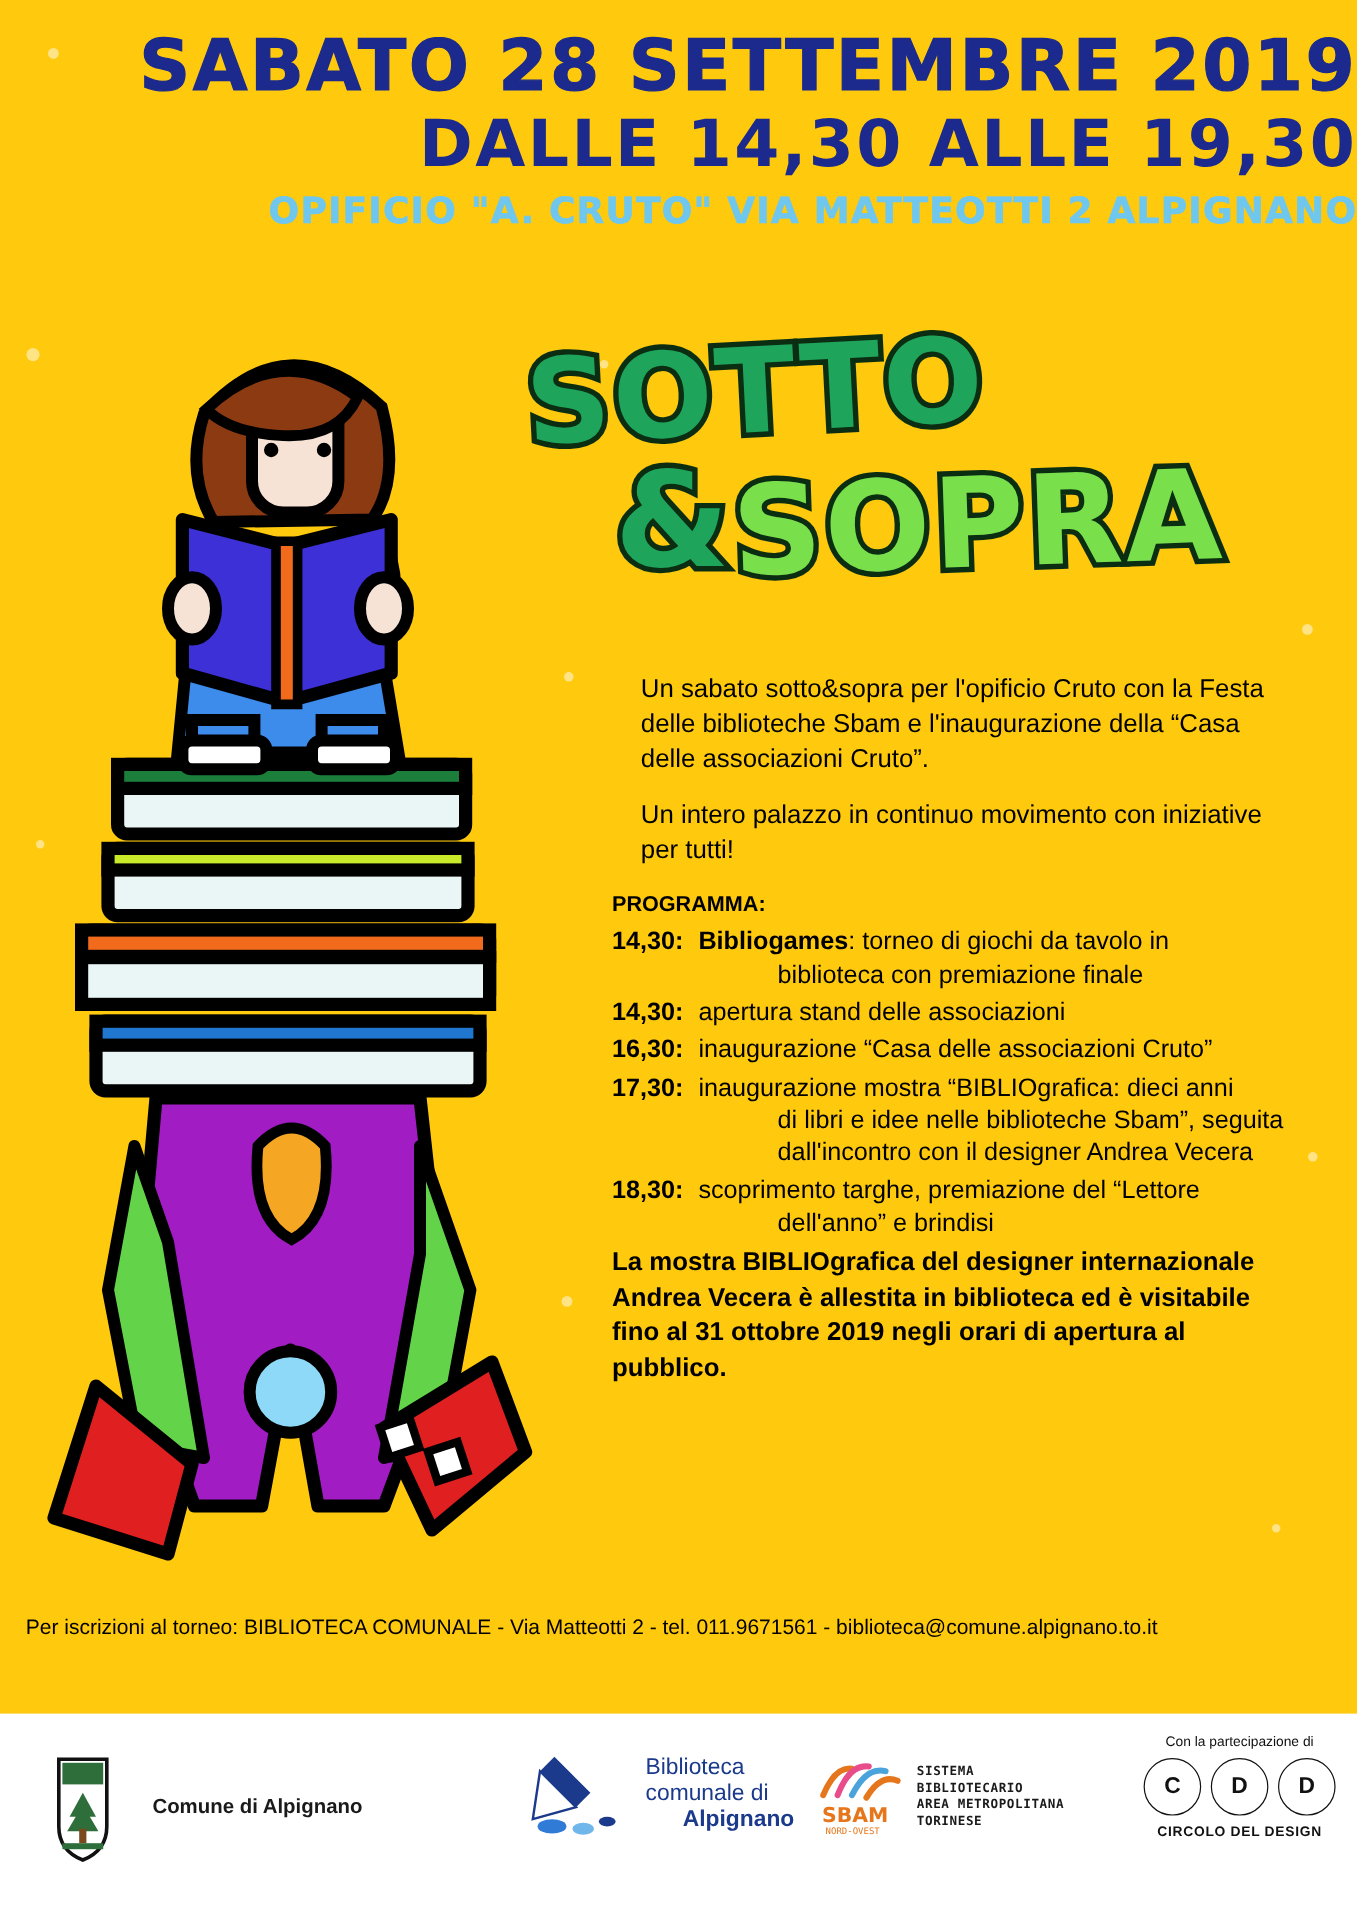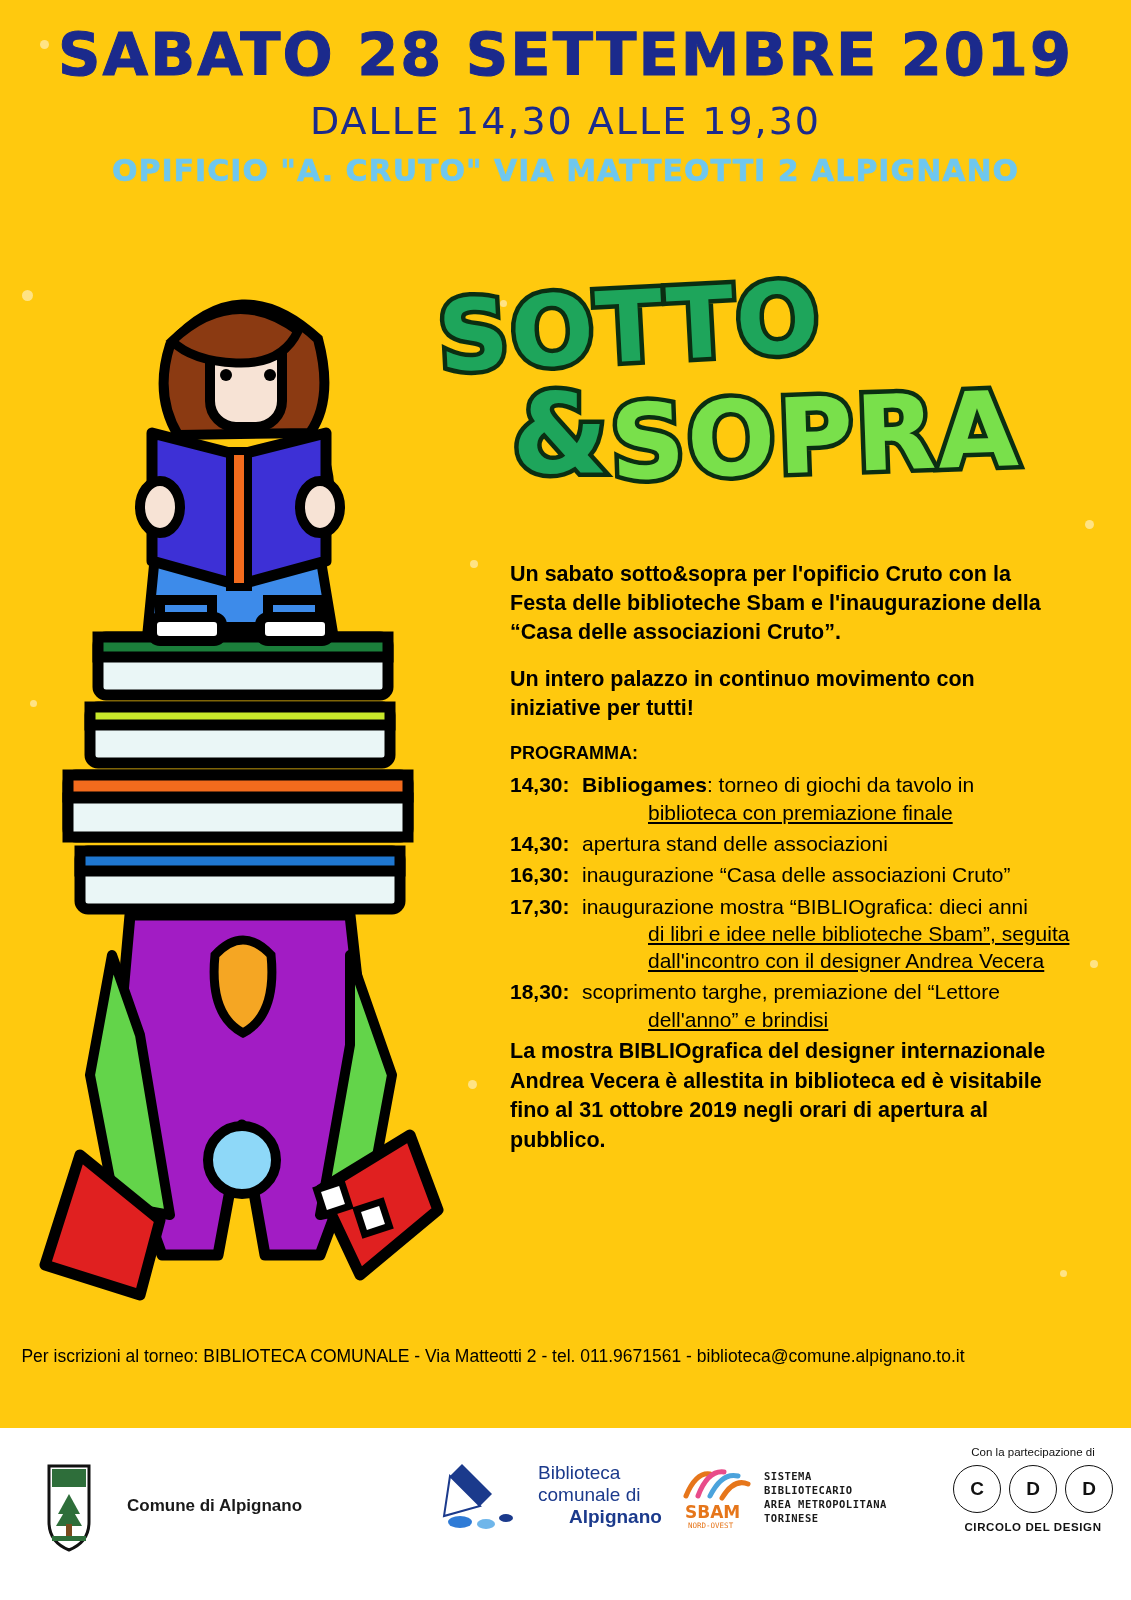--- a/index.html
+++ b/index.html
@@ -27,38 +27,38 @@
     border-radius: 50%;
     opacity: .85;
   }
 
   
   .header {
     position: absolute;
     top: 24px;
     left: 0;
     width: 1131px;
-    text-align: center;
+    text-align: right;
   }
   .h-date {
     font-size: 59px;
     font-weight: bold;
     color: #1B2A8C;
     letter-spacing: 2px;
     line-height: 1.05;
     -webkit-text-stroke: 1px #1B2A8C;
     font-family: "DejaVu Sans", sans-serif;
   }
   .h-time {
-    font-size: 38px;
-    font-weight: normal;
+    font-size: 54px;
+    font-weight: bold;
     color: #1B2A8C;
     letter-spacing: 2px;
     line-height: 1.1;
-    margin-top: 15px;
+    margin-top: 4px;
     font-family: "DejaVu Sans", sans-serif;
   }
   .h-place {
     font-size: 30px;
     font-weight: bold;
     color: #6FC7EE;
     letter-spacing: 1px;
     margin-top: 10px;
     font-family: "DejaVu Sans", sans-serif;
     -webkit-text-stroke: .6px #6FC7EE;
@@ -118,22 +118,23 @@
   .body-text {
     position: absolute;
     left: 510px;
     top: 560px;
     width: 560px;
     color: #000;
     font-size: 21.5px;
     line-height: 1.35;
   }
   .para {
-    font-weight: bold;
+    font-weight: normal;
     margin-bottom: 18px;
+    margin-left: 24px;
   }
   .prog-title {
     font-weight: bold;
     font-size: 18px;
     margin-bottom: 6px;
   }
   .prog-row {
     display: flex;
     margin-bottom: 4px;
     font-size: 21px;
@@ -143,21 +144,20 @@
     font-weight: bold;
     width: 72px;
     flex: 0 0 72px;
   }
   .prog-desc {
     flex: 1;
   }
   .prog-desc .ind {
     display: block;
     padding-left: 66px;
-    text-decoration: underline;
   }
   .closing {
     font-weight: bold;
     font-size: 21.5px;
     line-height: 1.38;
   }
 
   
   .footer-info {
     position: absolute;

